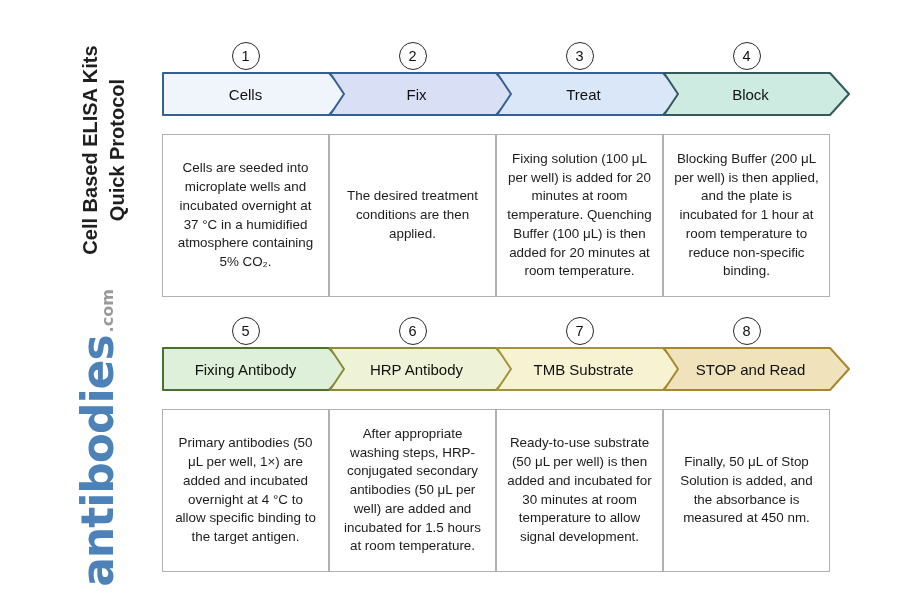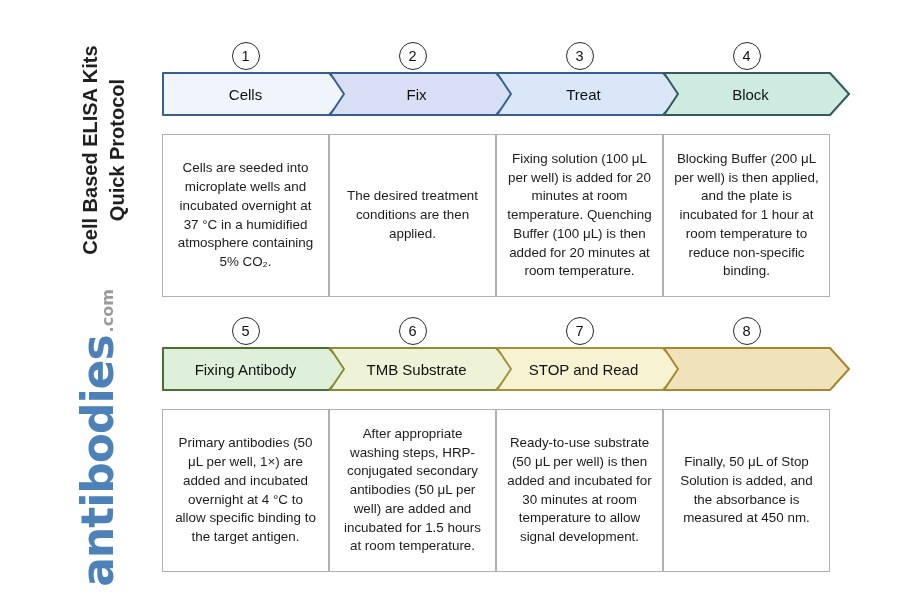--- a/index.html
+++ b/index.html
@@ -160,20 +160,21 @@
 
     <svg class="band" width="706" height="44" viewBox="0 0 706 44">
       <polygon points="1,1 167,1 186,22 167,43 1,43" style="fill: rgb(222, 240, 217); stroke: rgb(73, 112, 46);"></polygon>
       <polygon points="168,1 334,1 353,22 334,43 168,43 182,22" style="fill: rgb(238, 243, 215); stroke: rgb(139, 139, 53);"></polygon>
       <polygon points="335,1 501,1 520,22 501,43 335,43 349,22" style="fill: rgb(247, 242, 210); stroke: rgb(163, 145, 60);"></polygon>
       <polygon points="502,1 668,1 687,22 668,43 502,43 516,22" style="fill: rgb(240, 226, 186); stroke: rgb(167, 134, 47);"></polygon>
     </svg>
 
     <div class="labels">
       <div class="lcell first">Fixing Antibody</div>
+      <div class="lcell">HRP Antibody</div>
       <div class="lcell">TMB Substrate</div>
       <div class="lcell">STOP and Read</div>
     </div>
 
     <div class="boxes">
       <div class="box">
           <p>Primary antibodies (50 μL per well, 1×) are added and incubated overnight at 4 °C to allow specific binding to the target antigen.</p>
         </div>
       <div class="box">
           <p>After appropriate washing steps, HRP-conjugated secondary antibodies (50 μL per well) are added and incubated for 1.5 hours at room temperature.</p>

